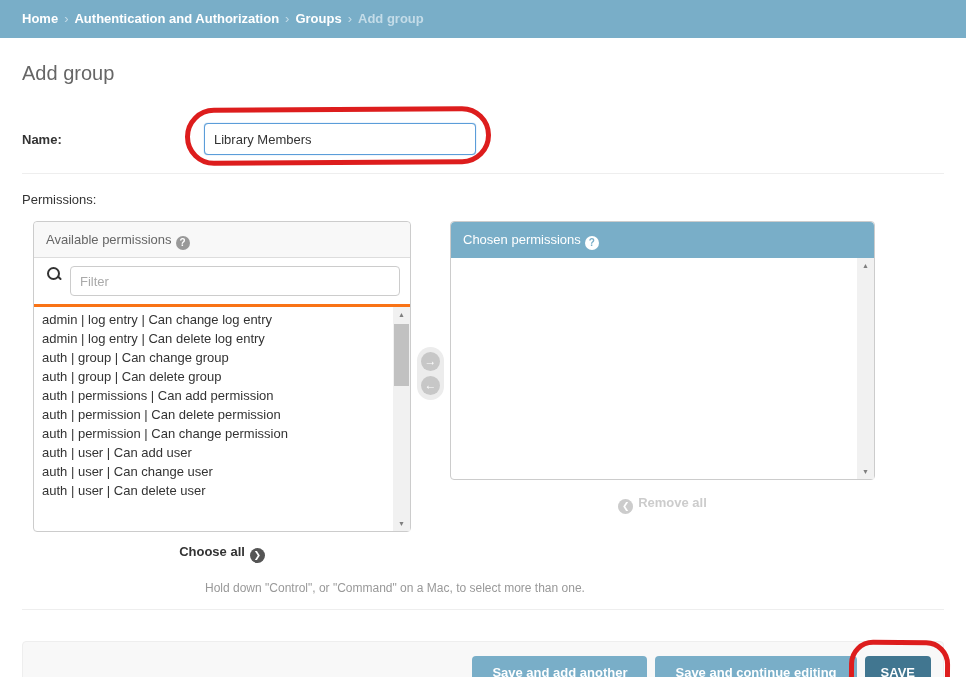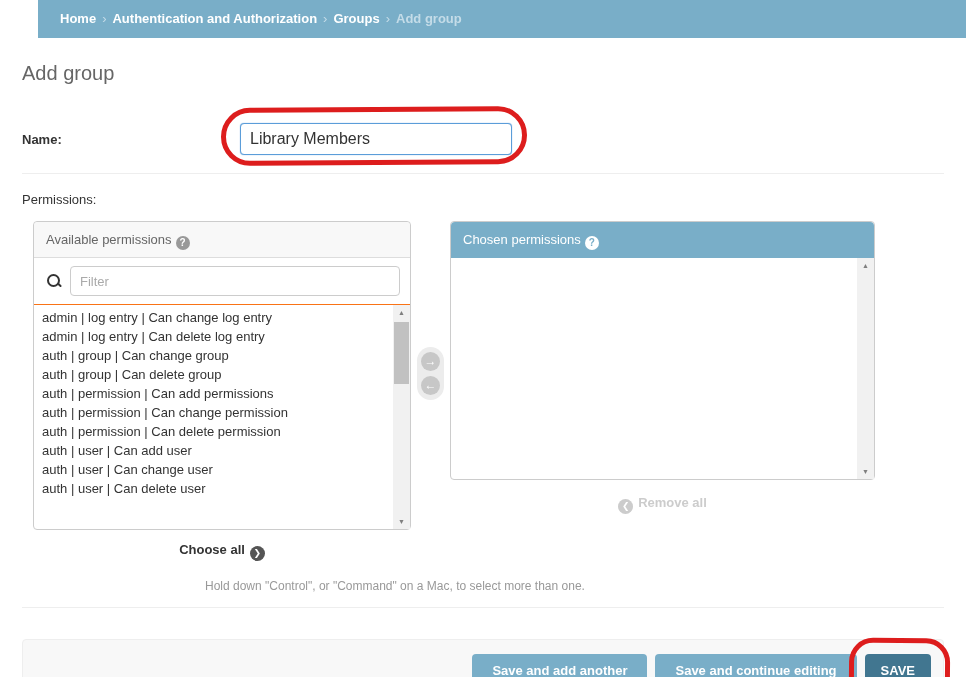--- a/index.html
+++ b/index.html
@@ -19,21 +19,20 @@
 
   
   .breadcrumbs {
     background: #79aec8;
     height: 38px;
     line-height: 38px;
     padding: 0 22px;
     color: #c4dce8;
     font-weight: bold;
     font-size: 13px;
-    margin-left: 38px;
   }
   .breadcrumbs a {
     color: #fff;
     text-decoration: none;
     font-weight: bold;
   }
   .breadcrumbs .sep { margin: 0 6px; color: #c4dce8; font-weight: normal; }
   .breadcrumbs .current { color: #c4dce8; }
 
   
@@ -45,34 +44,34 @@
     margin: 4px 0 26px 0;
   }
 
   
   .form-row-name {
     padding: 12px 0 18px 0;
     border-bottom: 1px solid #eee;
   }
   .field-label {
     display: inline-block;
-    width: 218px;
+    width: 182px;
     font-weight: bold;
     color: #333;
     vertical-align: middle;
   }
   .name-input-wrap { position: relative; display: inline-block; vertical-align: middle; }
   .name-input {
     width: 272px;
     height: 32px;
     padding: 5px 9px;
     border: 1px solid #5b9dd9;
     box-shadow: 0 0 1px #5b9dd9;
     border-radius: 4px;
-    font-size: 16px;
+    font-size: 13px;
     color: #333;
     font-family: "Liberation Sans", "DejaVu Sans", sans-serif;
     outline: none;
   }
 
   
   .annotation {
     position: absolute;
     border: 5px solid #dd1d1d;
     pointer-events: none;
@@ -123,23 +122,23 @@
     font-weight: bold;
     text-align: center;
     margin-left: 4px;
     vertical-align: -2px;
   }
   .help-icon.inverse { background: #fff; color: #79aec8; }
 
   
   .filter-row {
     display: flex;
-    align-items: center;
+    align-items: flex-start;
     padding: 8px 10px 8px 10px;
-    border-bottom: 1px solid #f97316;
+    border-bottom: 3px solid #f97316;
   }
   .search-icon {
     position: relative;
     width: 16px; height: 16px;
     margin: 0 8px 0 2px;
     flex: 0 0 auto;
   }
   .search-icon::before {
     content: "";
     position: absolute;
@@ -333,23 +332,23 @@
             <div class="filter-row">
               <span class="search-icon"></span>
               <input type="text" class="filter-input" placeholder="Filter" style="">
             </div>
             <div class="option-list">
               <div>
                   <div class="option">admin | log entry | Can change log entry</div>
                   <div class="option">admin | log entry | Can delete log entry</div>
                   <div class="option">auth | group | Can change group</div>
                   <div class="option">auth | group | Can delete group</div>
-                  <div class="option">auth | permission | Can add permissions</div>
+                  <div class="option">auth | permissions | Can add permission</div>
+                  <div class="option">auth | permission | Can delete permission</div>
                   <div class="option">auth | permission | Can change permission</div>
-                  <div class="option">auth | permission | Can delete permission</div>
                   <div class="option">auth | user | Can add user</div>
                   <div class="option">auth | user | Can change user</div>
                   <div class="option">auth | user | Can delete user</div>
                 </div>
               <div class="scrollbar">
                 <span class="scroll-arrow up">▲</span>
                 <span class="scroll-thumb"></span>
                 <span class="scroll-arrow down">▼</span>
               </div>
             </div>

